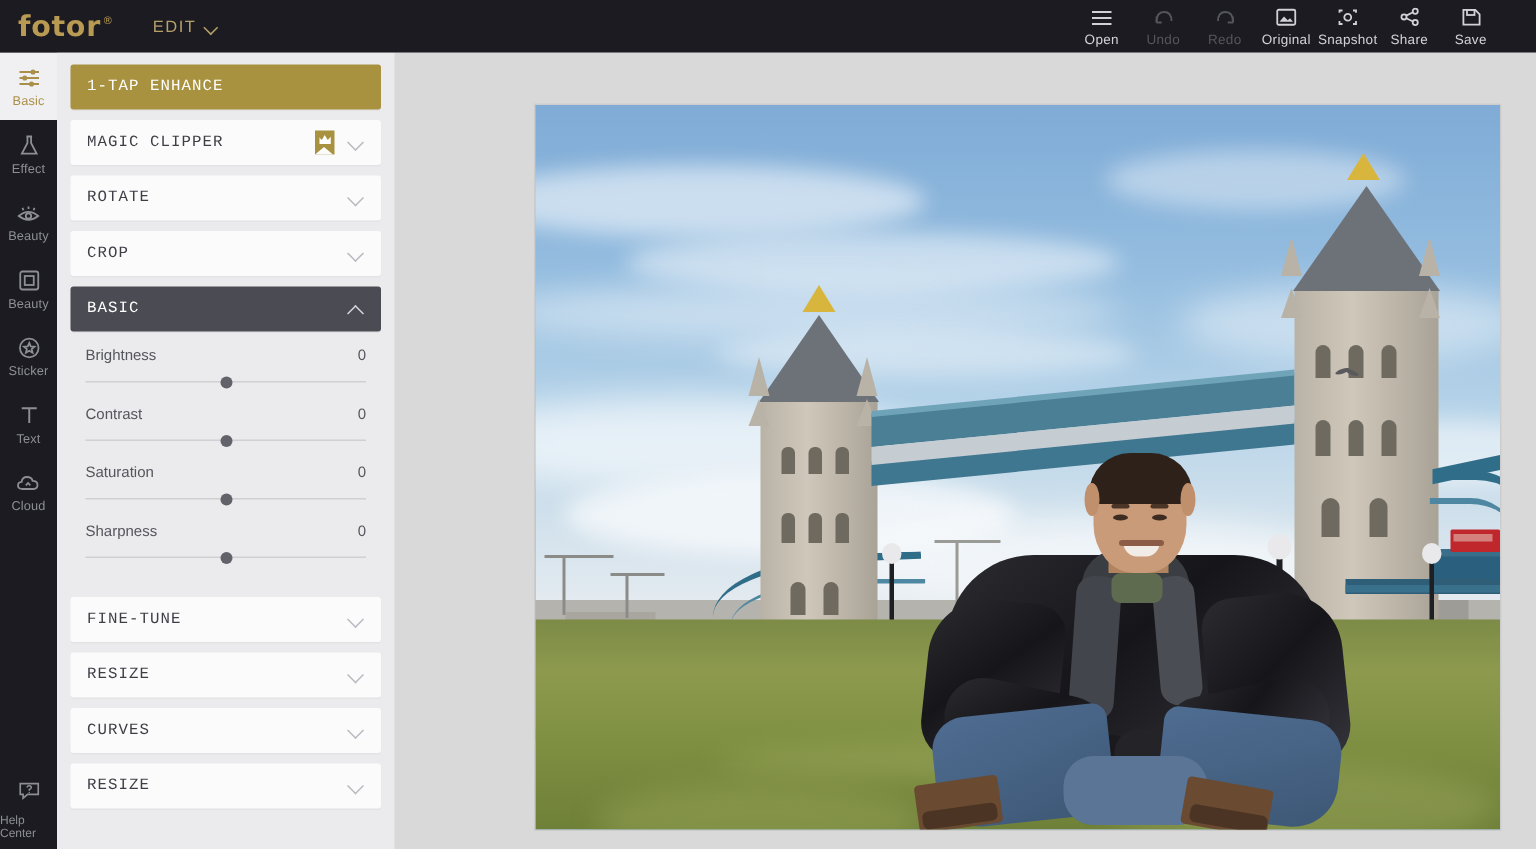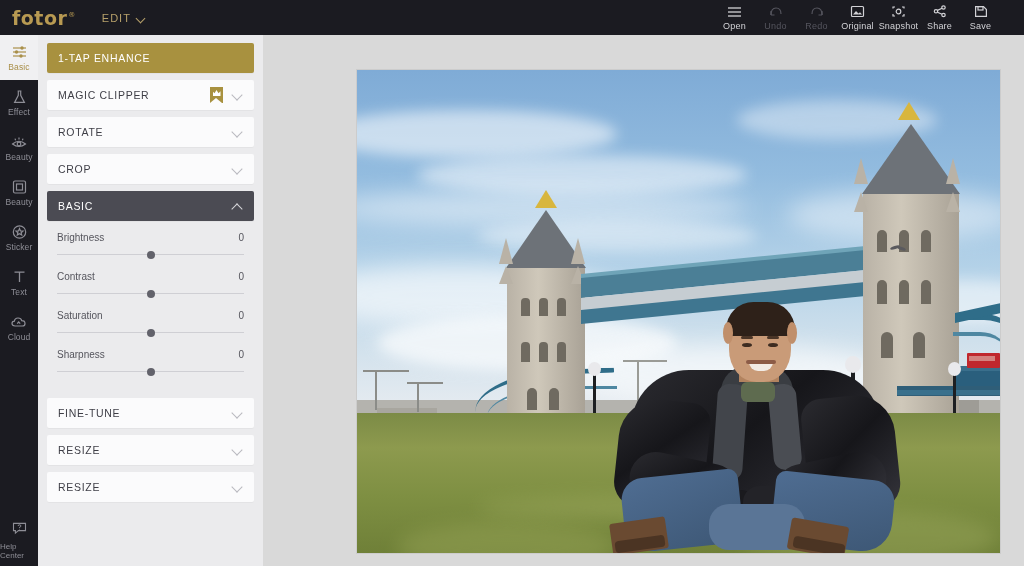--- a/index.html
+++ b/index.html
@@ -66,21 +66,21 @@
     background:#ebebed; overflow:hidden; z-index:20; padding:8px 9px 0 9px;
   }
   .row {
     height:30px; background:#fbfbfc; border-radius:2px; margin-bottom:7px;
     display:flex; align-items:center; padding:0 11px; cursor:pointer;
     font-size:10.5px; color:#3e3e46; letter-spacing:.7px;
     box-shadow:0 1px 0 rgba(0,0,0,.03);
   }
   .row.gold { background:#a8913f; color:#fff; justify-content:flex-start; }
   .row.dark { background:#4b4b53; color:#fff; }
-  .row .rlabel { flex:1; }
+  .row .rlabel { flex:1;font-family:Liberation Mono, monospace; }
   .chev {
     width:11px; height:11px; position:relative; color:#b9b9bf; flex:0 0 auto;
   }
   .chev::before{
     content:""; position:absolute; left:1px; top:1px; width:7px; height:7px;
     border-right:1.3px solid currentColor; border-bottom:1.3px solid currentColor;
     transform:rotate(45deg);
   }
   .chev.up::before{ transform:rotate(-135deg); top:4px; }
   .row.dark .chev { color:#d6d6da; }
@@ -431,20 +431,24 @@
         </div>
       </div>
     </div>
 
     <div class="row">
       <span class="rlabel">FINE-TUNE</span>
       <span class="chev"></span>
     </div>
     <div class="row">
       <span class="rlabel">RESIZE</span>
+      <span class="chev"></span>
+    </div>
+    <div class="row">
+      <span class="rlabel">CURVES</span>
       <span class="chev"></span>
     </div>
     <div class="row">
       <span class="rlabel">RESIZE</span>
       <span class="chev"></span>
     </div>
 
   </div>
 
   <div class="canvas">

